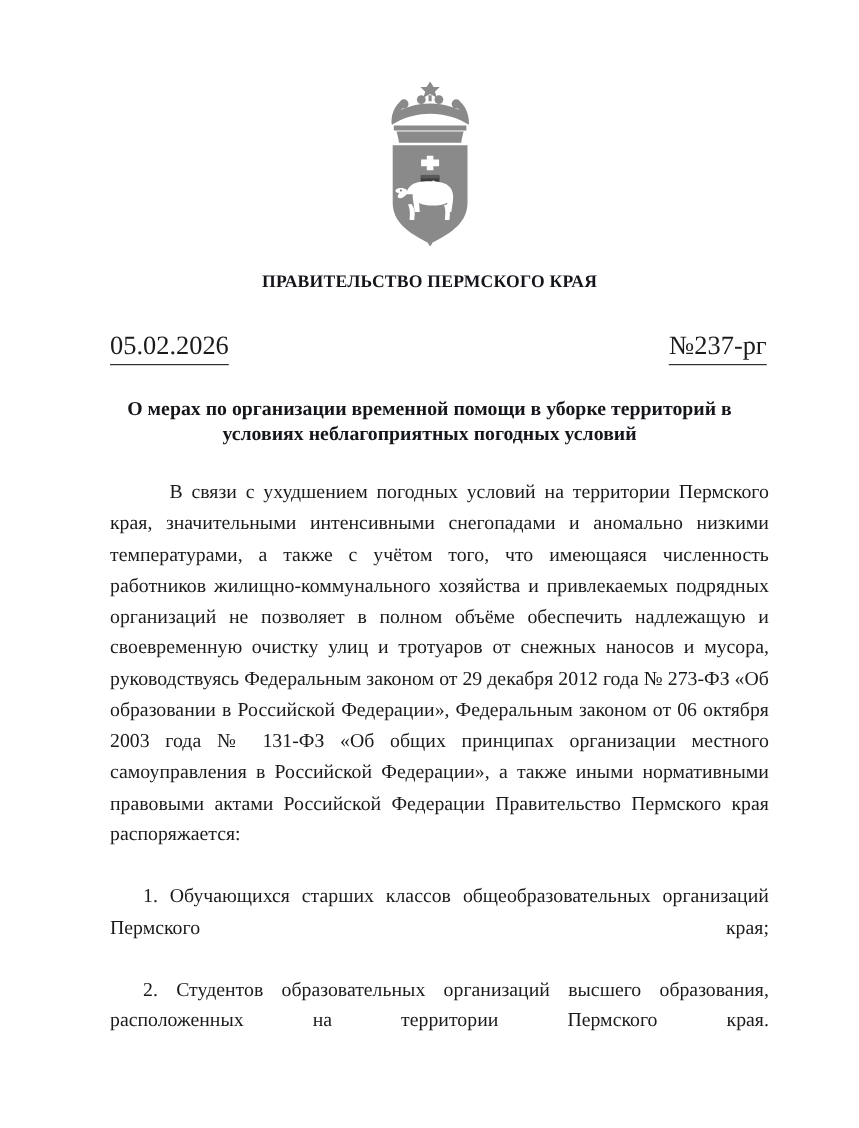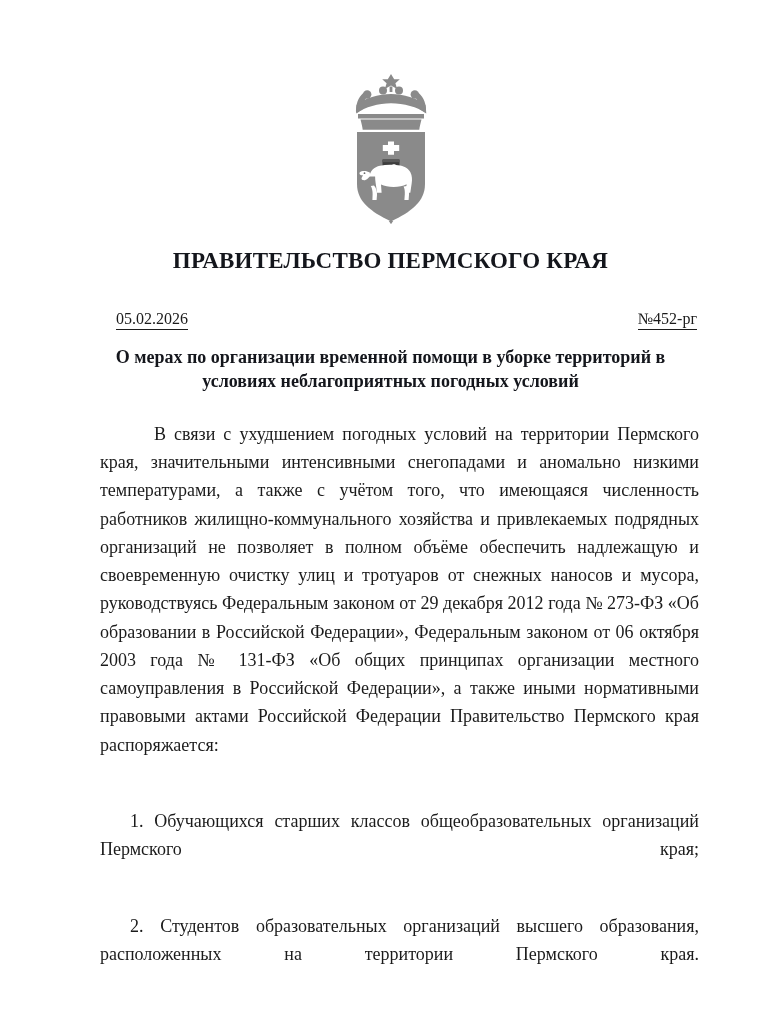--- a/index.html
+++ b/index.html
@@ -35,52 +35,52 @@
     width: 124px;
     height: 152px;
     display: block;
   }
 
   
   .org-title {
     margin: 24px 0 0 0;
     text-align: center;
     font-weight: bold;
-    font-size: 23px;
+    font-size: 16px;
     letter-spacing: 0.2px;
     color: #14161c;
   }
   .doc-kind {
     margin: 7px 0 0 0;
     text-align: center;
     font-weight: bold;
     font-size: 17px;
     letter-spacing: 6.5px;
     color: #14161c;
   }
 
   
   .meta-row {
-    margin: 36px 0 0 16px;
+    margin: 36px 0 0 0;
     padding: 0 84px 0 100px;
     display: flex;
     justify-content: space-between;
     align-items: baseline;
-    font-size: 16px;
+    font-size: 24px;
     gap: 21px;
   }
   .meta-row .meta-item {
     border-bottom: 1.3px solid #1b1b1b;
     padding-bottom: 1px;
     line-height: 1.15;
   }
 
   
   .subject {
-    margin: 16px auto 0 auto;
+    margin: 28px auto 0 auto;
     width: 600px;
     text-align: center;
     font-weight: bold;
     font-size: 18px;
     line-height: 1.32;
     color: #14161c;
   }
 
   
   .body-block {
@@ -96,21 +96,20 @@
     margin: 0;
     text-indent: 54px;
     text-align: justify;
     font-family: Liberation Serif, serif;
   }
   .body-block p.flush {
     text-indent: 0;
   }
   .body-block p.item {
     text-indent: 30px;
-    margin-top: 20px;
   }
   
   .body-block p::after {
     content: "";
     display: inline-block;
     width: 100%;
   }
   .body-block p.nostretch::after {
     content: none;
   }
@@ -175,21 +174,21 @@
 
       <path d="M59.8 149 h4.4 l-2.2 3.2z" fill="#8a8a8a"></path>
     </svg>
   </div>
 
   <div class="org-title">ПРАВИТЕЛЬСТВО ПЕРМСКОГО КРАЯ</div>
 
 
   <div class="meta-row">
     <span class="meta-item">05.02.2026</span>
-    <span class="meta-item">№452-рг</span>
+    <span class="meta-item">№237-рг</span>
   </div>
 
   <div class="subject">О мерах по организации временной помощи в уборке территорий в условиях неблагоприятных погодных условий</div>
 
   <div class="body-block">
     <p>В связи с ухудшением погодных условий на территории Пермского края, значительными интенсивными снегопадами и аномально низкими температурами, а также с учётом того, что имеющаяся численность работников жилищно-коммунального хозяйства и привлекаемых подрядных организаций не позволяет в полном объёме обеспечить надлежащую и своевременную очистку улиц и тротуаров от снежных наносов и мусора, руководствуясь Федеральным законом от 29 декабря 2012 года № 273-ФЗ «Об образовании в Российской Федерации», Федеральным законом от 06 октября 2003 года № 131-ФЗ «Об общих принципах организации местного самоуправления в Российской Федерации», а также иными нормативными правовыми актами Российской Федерации Правительство Пермского края распоряжается:</p>
     <p class="item">1. Обучающихся старших классов общеобразовательных организаций Пермского края;</p>
     <p class="item">2. Студентов образовательных организаций высшего образования, расположенных на территории Пермского края.</p>
 
   </div>

